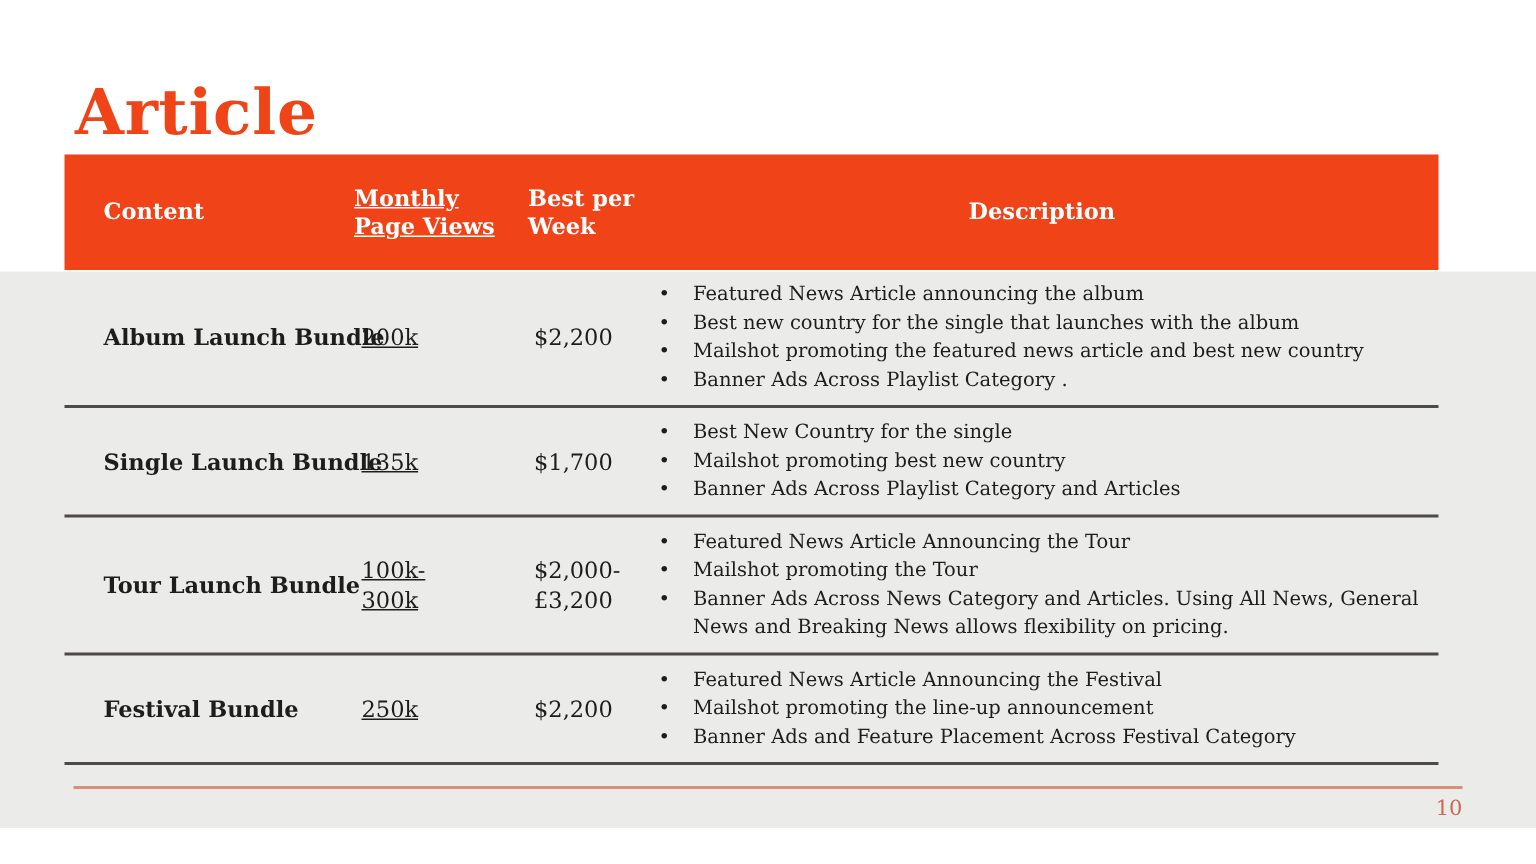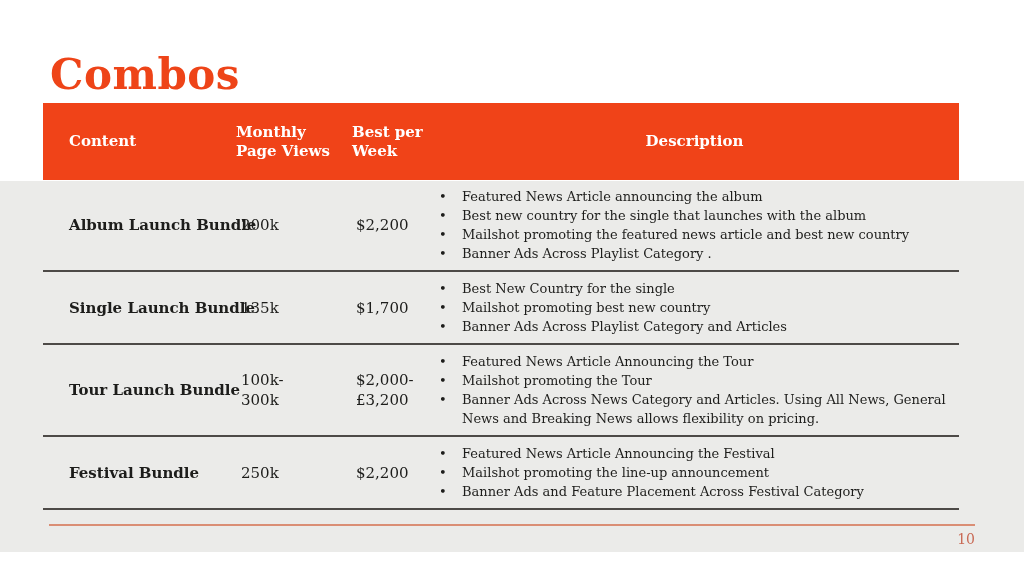--- a/index.html
+++ b/index.html
@@ -49,21 +49,21 @@
     display: flex;
     border-bottom: 2px solid #4d4a47;
     align-items: center;
     font-size: 15px;
   }
   .trow.r0, .trow.r2 { min-height: 76px; }
   .trow.r1 { min-height: 60px; }
   .trow.r3 { min-height: 68px; }
 
   .c1 { width: 182px; padding-left: 26px; }
-  .c2 { width: 115px; padding-left: 11px; padding-right: 10px; }
+  .c2 { width: 115px; padding-left: 11px; padding-right: 10px; text-decoration: underline; }
   .c3 { width: 90px;  padding-left: 12px; padding-right: 6px; }
   .c4 { width: 529px; }
   .thead .c4 { text-align: center; }
 
   .cell-content { font-weight: bold; white-space: nowrap; font-size: 15px; }
   .cell-val { white-space: pre-line; line-height: 20px; padding-left: 16px; }
 
   .desc-list {
     margin: 0;
     padding: 7px 0;
@@ -95,21 +95,21 @@
     font-size: 14px;
     color: #c96a55;
     margin-left: 14px;
   }
 </style>
 </head>
 <body>
 
 <div class="gray-band"></div>
 
-<h1 class="slide-title">Combos</h1>
+<h1 class="slide-title">Article</h1>
 
 <div class="pricing-table">
 
   <div class="thead">
     <div class="c1">Content</div>
     <div class="c2">Monthly Page Views</div>
     <div class="c3">Best per Week</div>
     <div class="c4">Description</div>
   </div>
 

